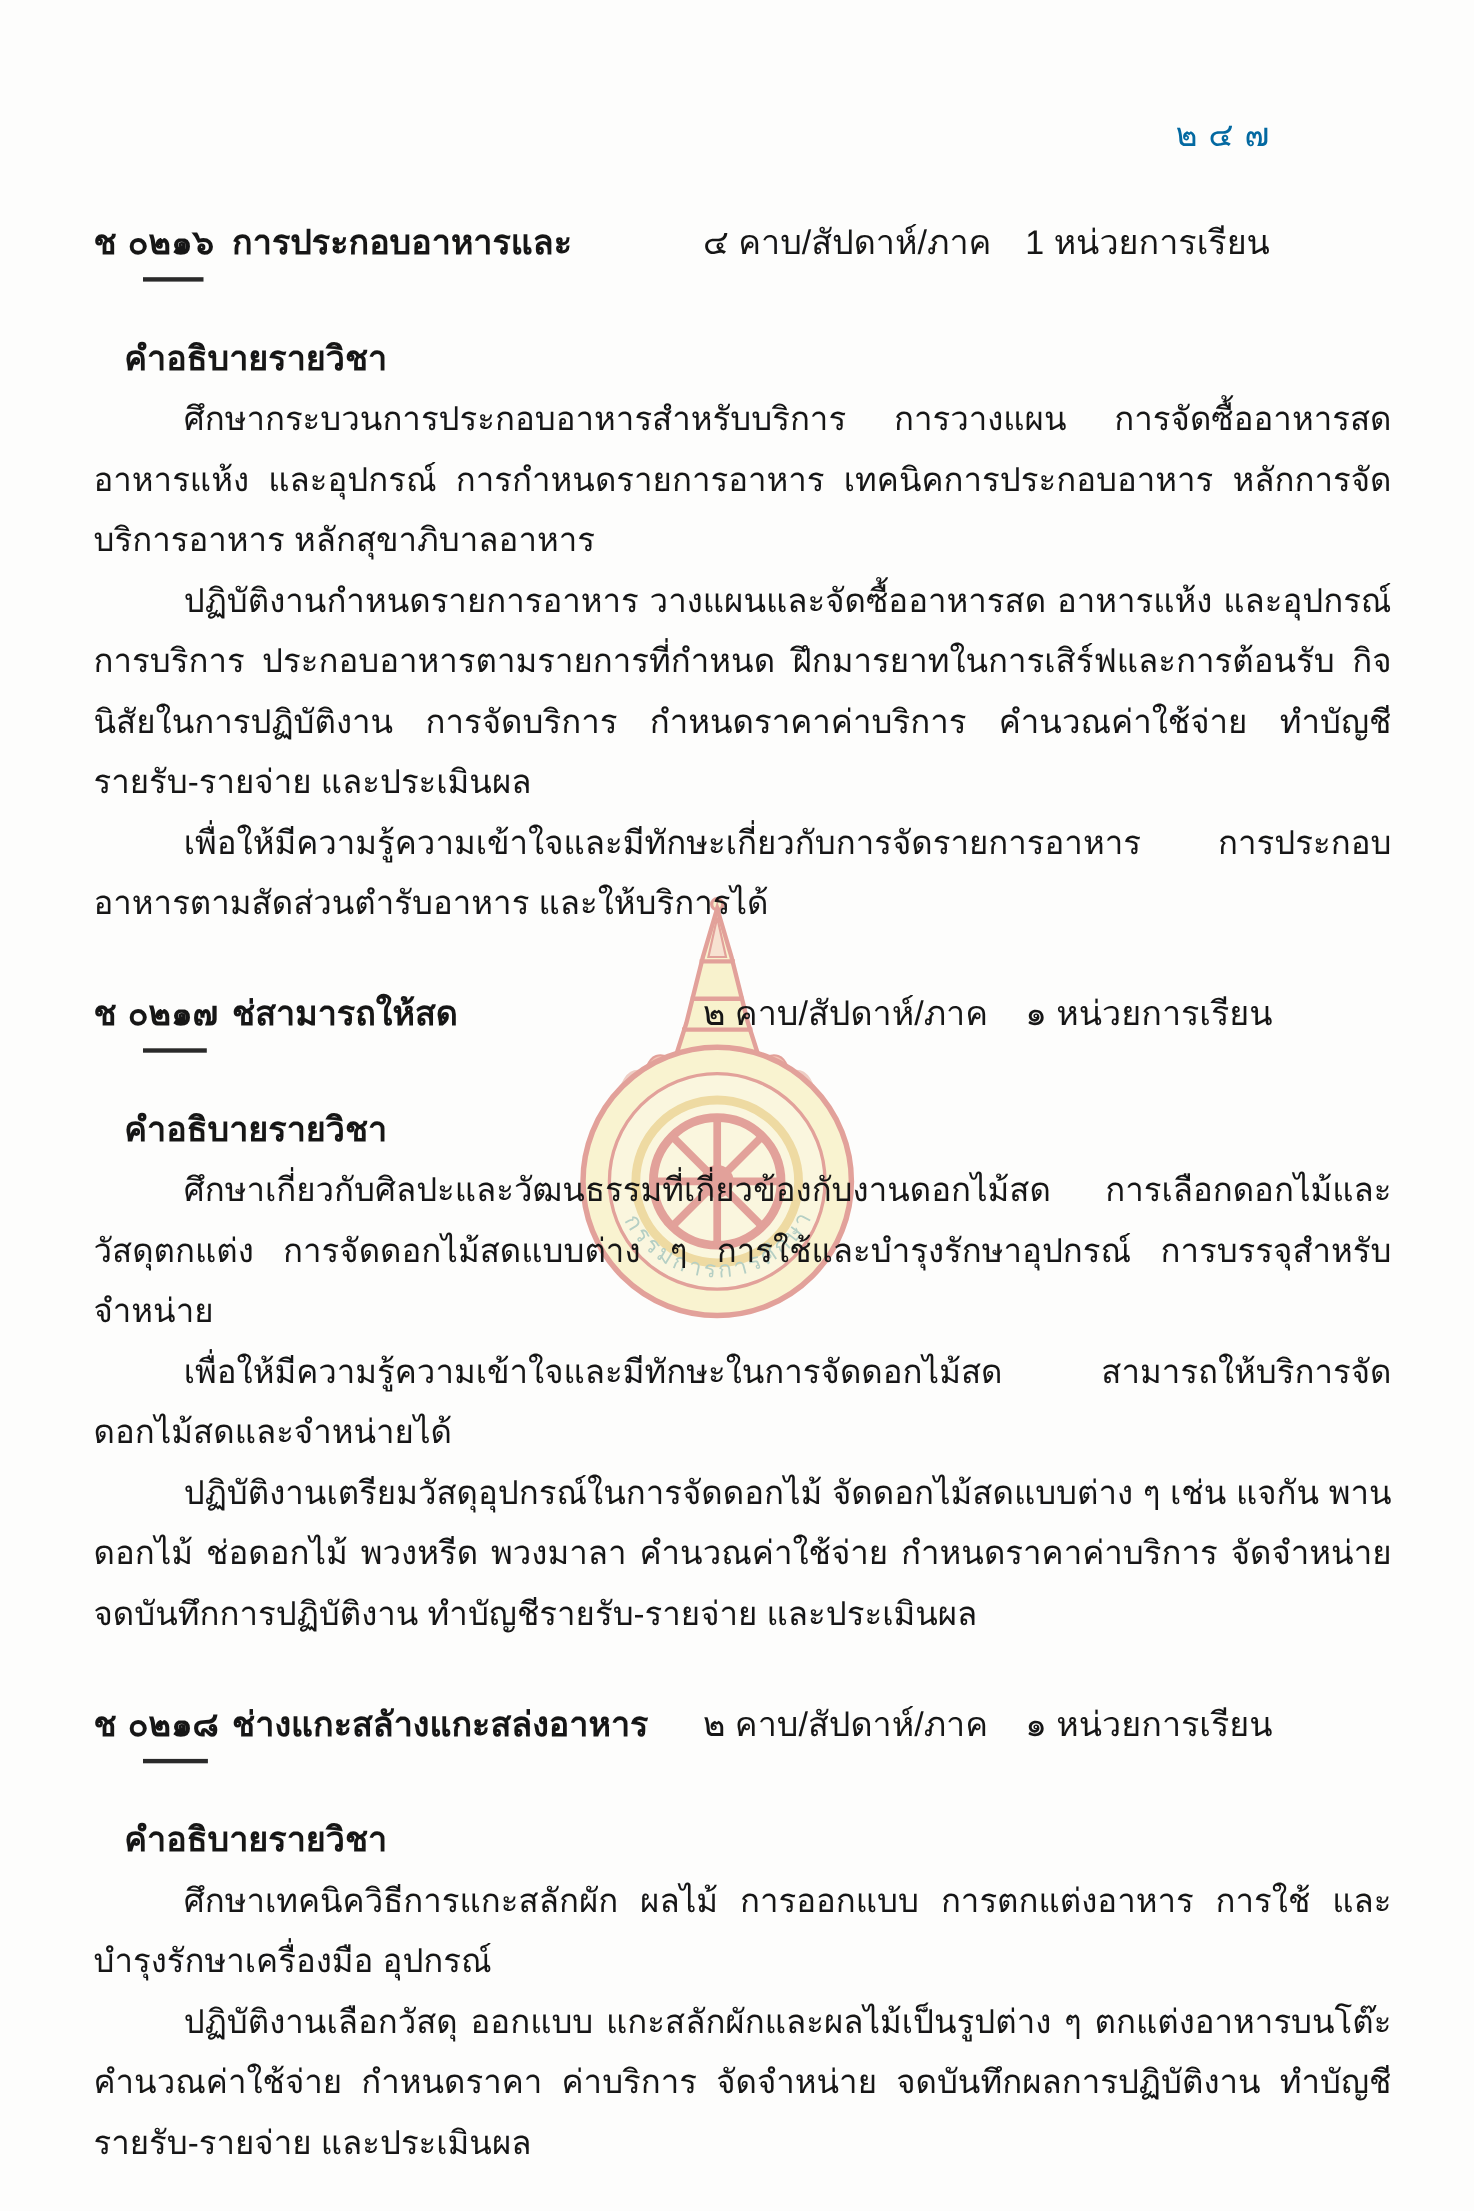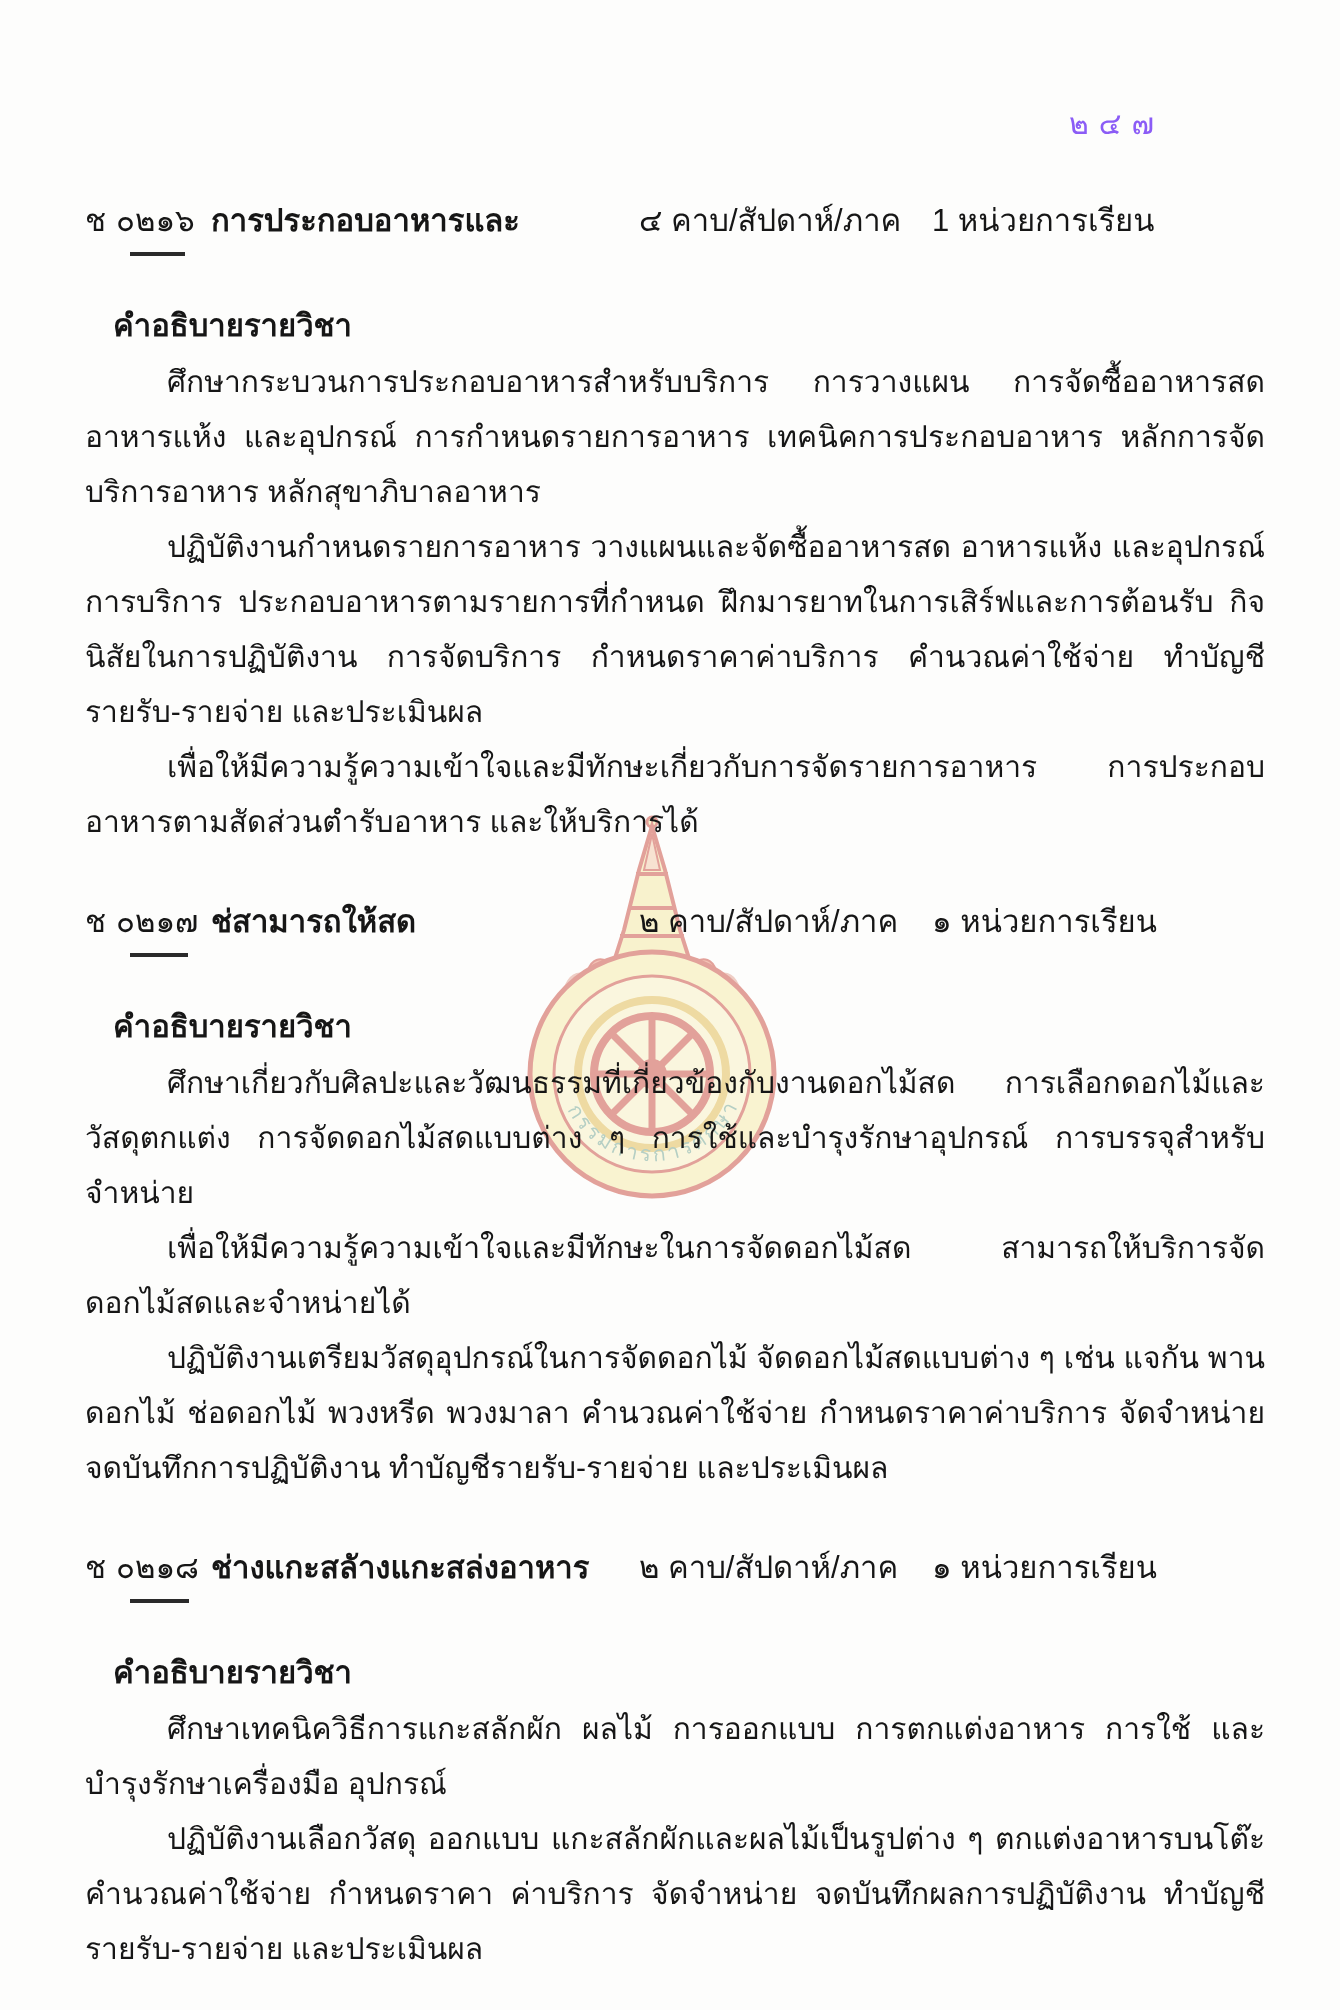--- a/index.html
+++ b/index.html
@@ -12,21 +12,21 @@
     color:#161616;
     font-family:"Liberation Sans","DejaVu Sans",sans-serif;
     font-size:30px;
     line-height:55px;
   }
   .page-number {
     position:absolute;
     top:96px; right:176px;
     font-size:30px;
     letter-spacing:10px;
-    color:#8b5cf6;
+    color:#0369a1;
   }
   .watermark {
     position:absolute;
     left:502px; top:812px;
     width:300px; height:412px;
     opacity:0.5;
     pointer-events:none;
     z-index:0;
   }
   .content {
@@ -36,21 +36,21 @@
   }
   .course-header {
     display:grid;
     grid-template-columns:118px minmax(420px,max-content) 285px 1fr;
     column-gap:8px;
     align-items:start;
     font-size:31px;
     line-height:58px;
   }
   .course-code {
-    font-weight:normal;
+    font-weight:bold;
     white-space:nowrap;
   }
   .code-num {
     position:relative;
     display:inline-block;
     margin-left:10px;
   }
   .code-num::after {
     content:"";
     position:absolute;

